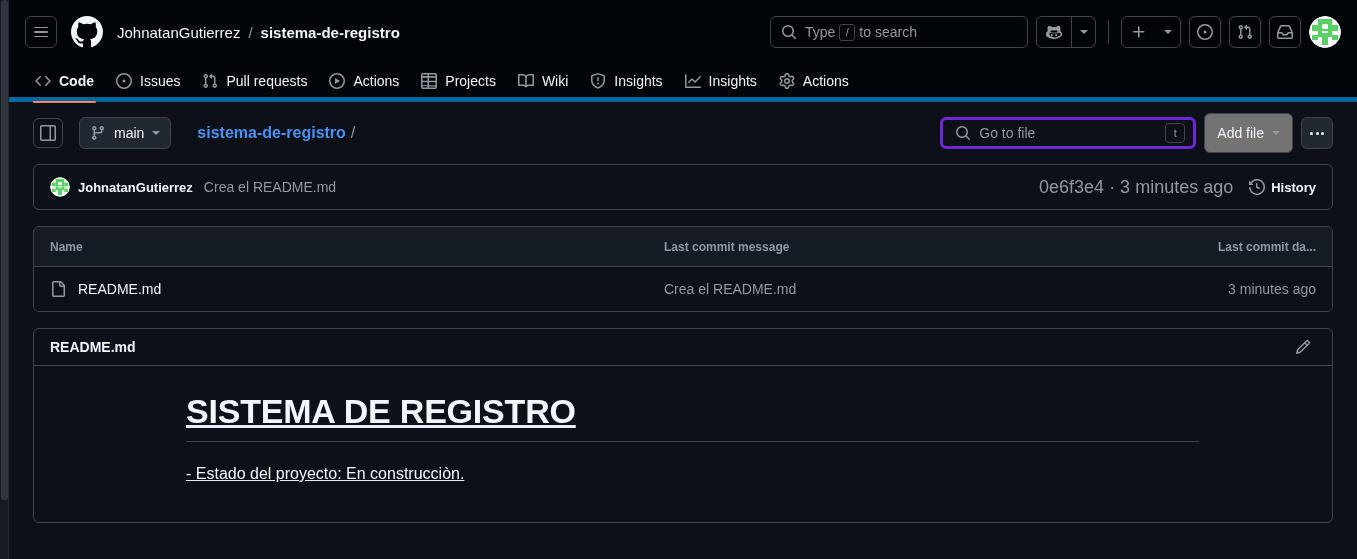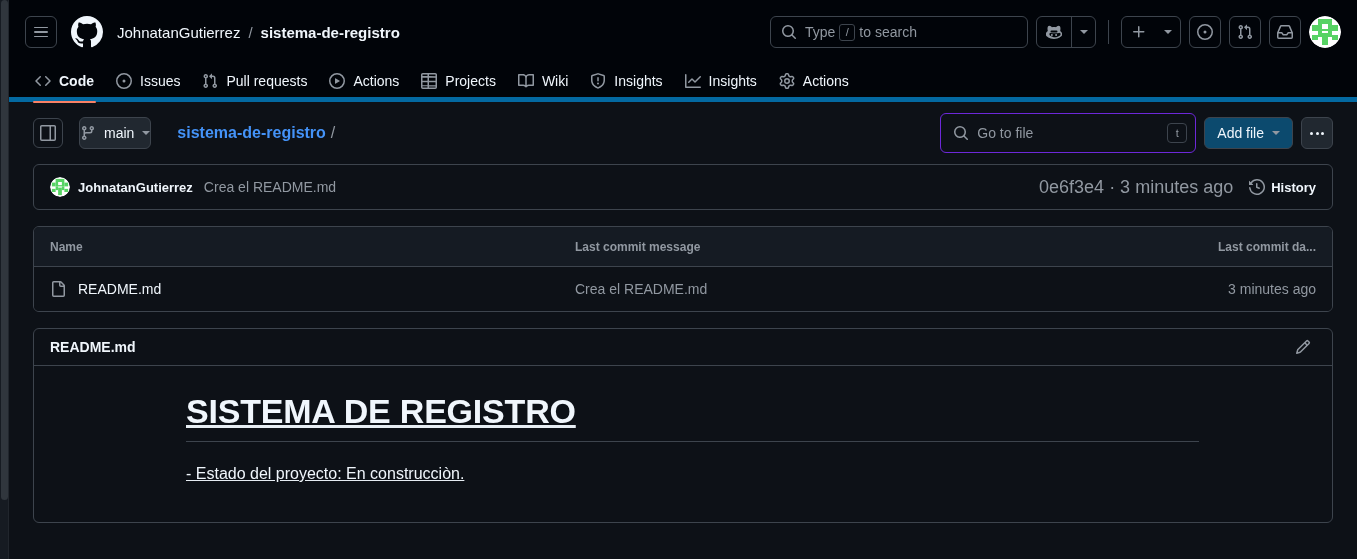--- a/index.html
+++ b/index.html
@@ -217,21 +217,21 @@
   }
 
   .branch-btn {
     height: 32px;
     background: #212830;
     border: 1px solid #3d444d;
     border-radius: 6px;
     display: flex;
     align-items: center;
     gap: 8px;
-    padding: 0 0;
+    padding: 0 10px;
     cursor: pointer;
     flex: none;
     justify-content: space-between;
   }
   .branch-btn .bname { color: #f0f6fc; font-size: 14px; font-weight: 500; }
 
   .path-breadcrumb {
     display: flex;
     align-items: center;
     gap: 5px;
@@ -243,42 +243,42 @@
   .path-breadcrumb .slash { color: #9198a1; font-weight: normal; }
 
   .toolbar-right {
     margin-left: auto;
     display: flex;
     align-items: center;
     gap: 8px;
   }
 
   .goto-file {
-    width: 256px; height: 40px;
-    border: 1px solid #6d28d9;
+    width: 256px; height: 32px;
+    border: 3px solid #6d28d9;
     border-radius: 6px;
     display: flex;
     align-items: center;
     padding: 0 8px 0 12px;
     gap: 8px;
     cursor: text;
   }
   .goto-file .ph { color: #9198a1; font-size: 14px; flex: 1; }
   .key-badge {
     width: 20px; height: 20px;
     border: 1px solid #3d444d;
     border-radius: 4px;
     display: flex; align-items: center; justify-content: center;
     font-size: 11px;
     color: #9198a1;
   }
 
   .addfile-btn {
-    height: 32px;
-    background: #0c4a6e;
+    height: 40px;
+    background: #737373;
     border: 1px solid #3d444d;
     border-radius: 6px;
     display: flex;
     align-items: center;
     gap: 8px;
     padding: 0 12px;
     cursor: pointer;
     color: #f0f6fc;
     font-size: 14px;
     font-weight: 500;
@@ -361,21 +361,21 @@
     display: flex;
     align-items: center;
     height: 40px;
     padding: 0 16px;
     background: #151b23;
     border-bottom: 1px solid #3d444d;
     color: #9198a1;
     font-size: 12px;
     font-weight: bold;
   }
-  .col-name { width: 525px; }
+  .col-name { width: 614px; }
   .col-msg  { flex: 1; }
   .col-date { width: 160px; text-align: right; }
 
   .file-row {
     display: flex;
     align-items: center;
     height: 44px;
     padding: 0 16px;
     font-size: 14px;
     background: #0d1117;

